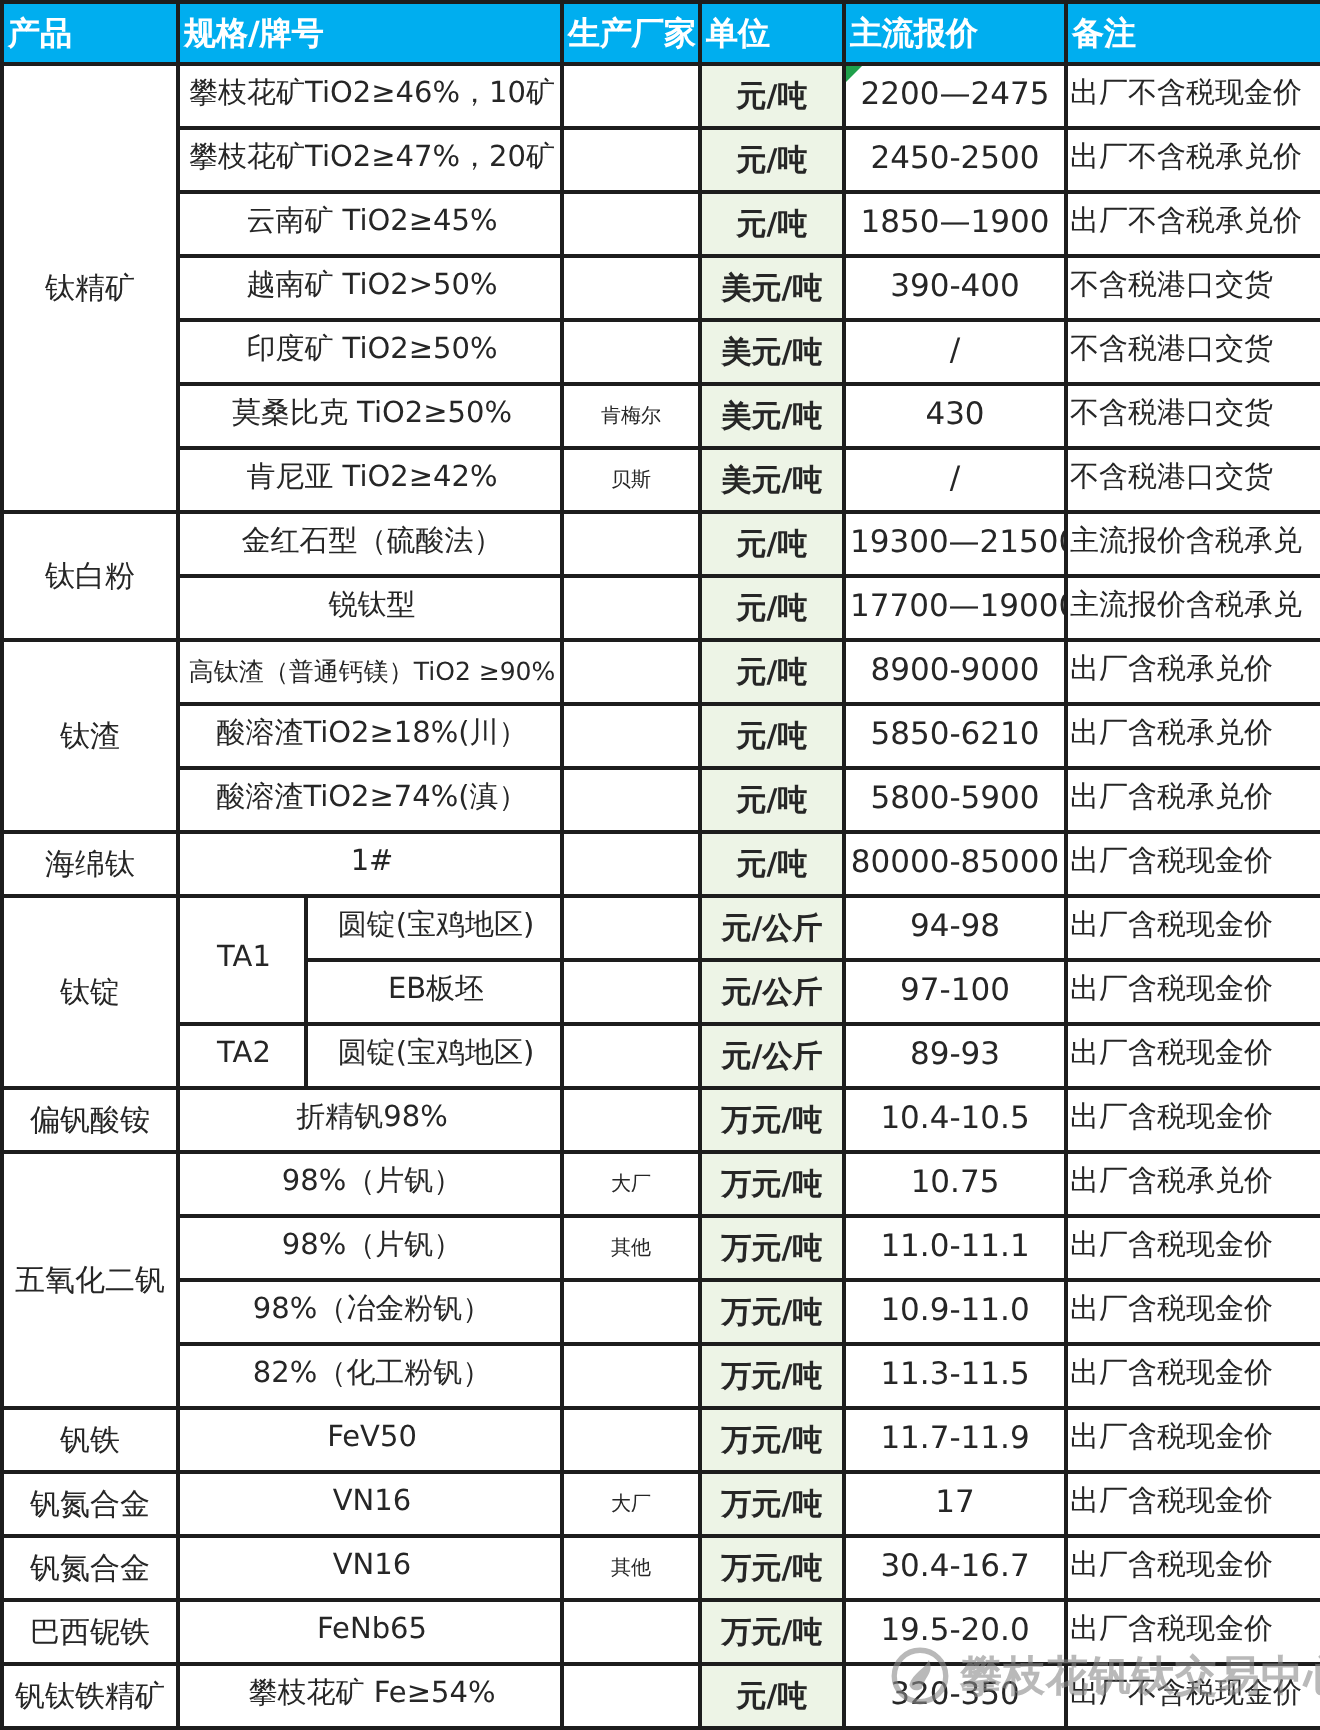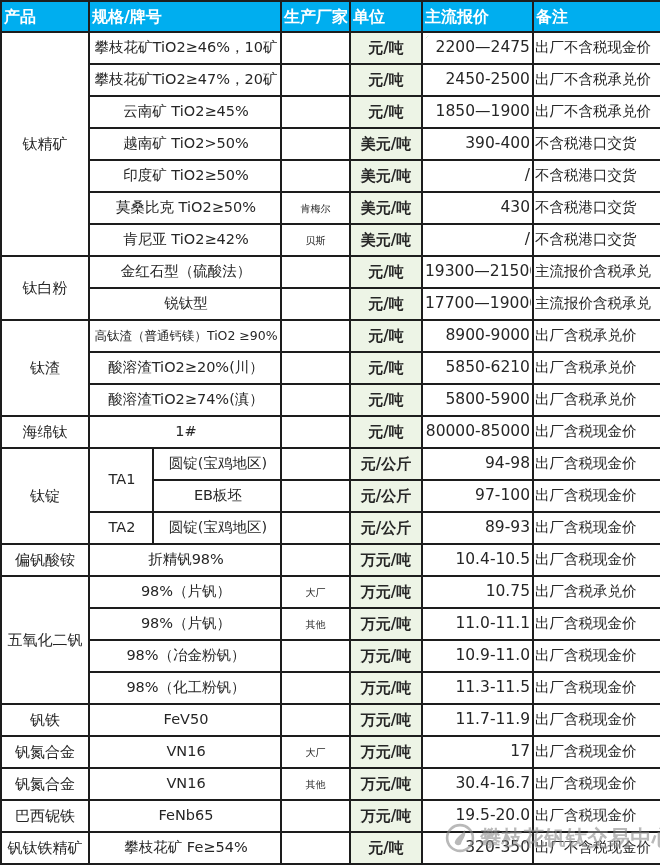--- a/index.html
+++ b/index.html
@@ -30,21 +30,21 @@
   .price-table tbody tr{height:32px;}
   .price-table th{
     background:var(--header-bg);color:var(--header-text);
     font-weight:bold;font-size:16px;text-align:left;
   }
   td.prod{text-align:center;font-size:15px;}
   td.spec{text-align:center;padding-left:4px;font-size:14.5px;}
   td.spec.small{font-size:12.5px;}
   td.maker{text-align:center;font-size:10px;}
   td.unit{background:var(--unit-bg);text-align:center;font-size:15px;font-weight:bold;}
-  td.price{text-align:right;position:relative;font-size:15.5px;border-radius:12px;}
+  td.price{text-align:center;position:relative;font-size:15.5px;}
   td.price.marker::before{
     content:"";position:absolute;top:0;left:0;
     border-top:8px solid var(--marker);border-right:8px solid transparent;
   }
   td.note{padding:0 1px;font-size:14.5px;}
   .watermark{
     position:absolute;top:821px;right:0;width:216px;height:34px;
     display:flex;align-items:center;gap:4px;
     color:var(--watermark);opacity:0.6;pointer-events:none;
     white-space:nowrap;overflow:hidden;
@@ -146,21 +146,21 @@
       </tr>
       <tr>
         <td class="prod" rowspan="3">钛渣</td>
         <td class="spec small" colspan="2">高钛渣（普通钙镁）TiO2 ≥90%</td>
         <td class="maker"></td>
         <td class="unit">元/吨</td>
         <td class="price">8900-9000</td>
         <td class="note">出厂含税承兑价</td>
       </tr>
       <tr>
-        <td class="spec" colspan="2">酸溶渣TiO2≥20%(川）</td>
+        <td class="spec" colspan="2">酸溶渣TiO2≥18%(川）</td>
         <td class="maker"></td>
         <td class="unit">元/吨</td>
         <td class="price">5850-6210</td>
         <td class="note">出厂含税承兑价</td>
       </tr>
       <tr>
         <td class="spec" colspan="2">酸溶渣TiO2≥74%(滇）</td>
         <td class="maker"></td>
         <td class="unit">元/吨</td>
         <td class="price">5800-5900</td>
@@ -222,21 +222,21 @@
         <td class="note">出厂含税现金价</td>
       </tr>
       <tr>
         <td class="spec" colspan="2">98%（冶金粉钒）</td>
         <td class="maker"></td>
         <td class="unit">万元/吨</td>
         <td class="price">10.9-11.0</td>
         <td class="note">出厂含税现金价</td>
       </tr>
       <tr>
-        <td class="spec" colspan="2">98%（化工粉钒）</td>
+        <td class="spec" colspan="2">82%（化工粉钒）</td>
         <td class="maker"></td>
         <td class="unit">万元/吨</td>
         <td class="price">11.3-11.5</td>
         <td class="note">出厂含税现金价</td>
       </tr>
       <tr>
         <td class="prod" rowspan="1">钒铁</td>
         <td class="spec" colspan="2">FeV50</td>
         <td class="maker"></td>
         <td class="unit">万元/吨</td>

